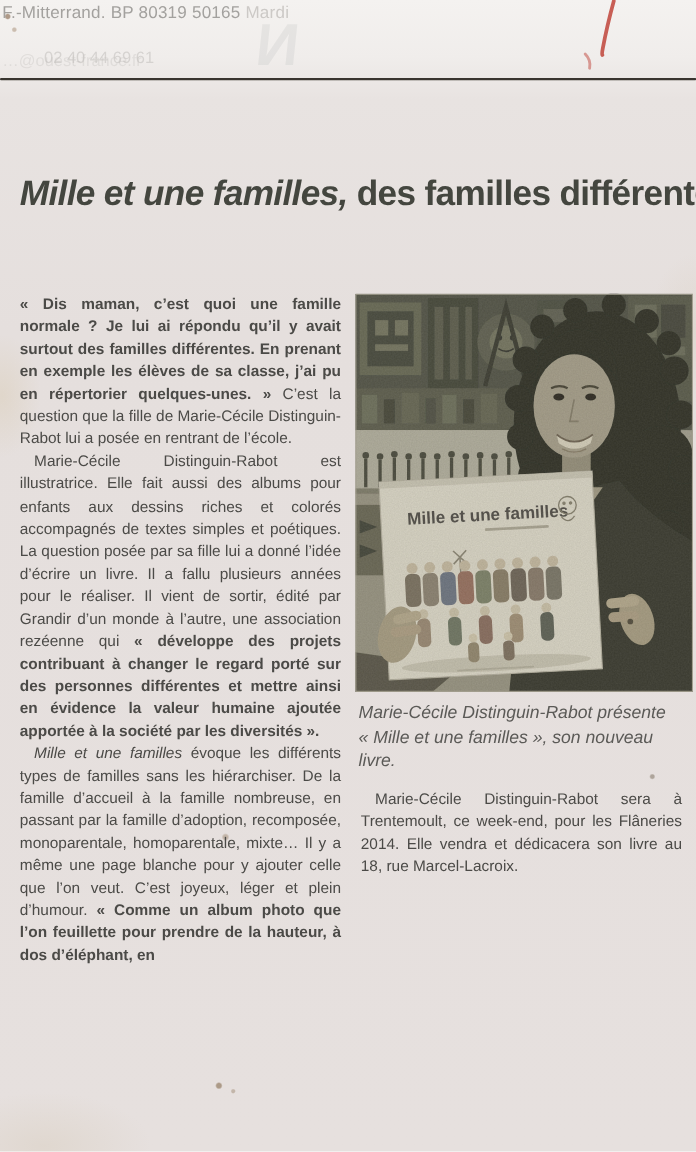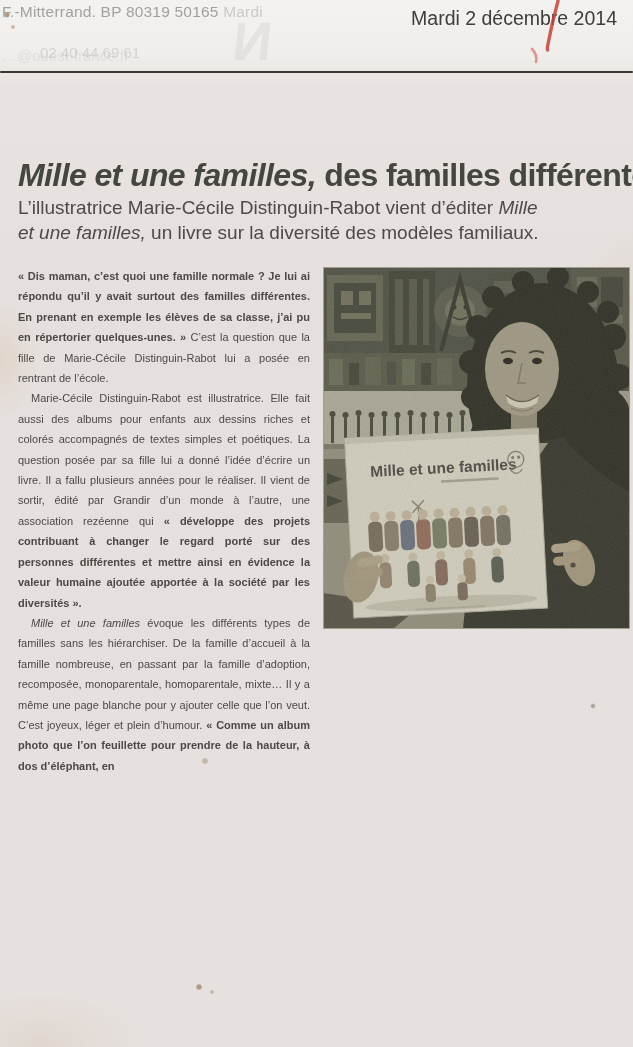--- a/index.html
+++ b/index.html
@@ -27,21 +27,21 @@
          color:rgba(120,123,130,.10);transform:scaleX(-1) skewX(6deg);}
   .mast-right{position:absolute;right:16px;top:7px;text-align:right;font-size:19.5px;
               line-height:23.5px;color:#3d3d3c;}
   .rule{position:absolute;left:0;top:71px;width:633px;height:2px;background:#39352f;border-radius:1px;}
   
   h1.headline{position:absolute;left:18px;top:157px;margin:0;font-size:32px;
               letter-spacing:-.6px;white-space:nowrap;color:#44463f;font-weight:400;}
   .standfirst{position:absolute;left:18px;top:196px;width:600px;margin:0;
               font-size:19px;line-height:24.5px;color:#4c4b49;}
   
-  .col{position:absolute;width:292px;font-size:11px;line-height:20.4px;
+  .col{position:absolute;width:292px;font-size:14px;line-height:20.4px;
        color:#4b4a47;text-align:justify;}
   .col-left{left:18px;top:266px;}
   .col-right{left:328px;top:716px;}
   .para{margin:0;}
   .para.indent{text-indent:13px;}
   .b{font-weight:700;}
   .i{font-style:italic;}
   
   .photo{position:absolute;left:323px;top:267px;width:307px;height:362px;}
   .caption{position:absolute;left:326px;top:638px;width:286px;margin:0;
@@ -52,39 +52,38 @@
 <body>
 
 <div class="page">
 
   <div class="mast-left"><span>F.-Mitterrand. BP 80319 50165 </span><span class="tail">Mardi</span></div>
   <div class="mast-phone">02 40 44 69 61</div>
   <div class="mast-email">…@ouest-france.fr</div>
   <div class="ghost">N</div>
 
   <div class="mast-right">
-    <div>Mardi 2 décembre 2014</div>
   </div>
 
   <svg class="pen" width="50" height="70" viewBox="0 0 50 70">
     <path d="M33,1 C30,12 26,28 23,44 C22.4,47 22,49 22.6,50" stroke="#c0443a" stroke-width="3.4" fill="none" stroke-linecap="round" opacity="0.85"></path>
     <path d="M7,49 C10,52 12,57 11,62" stroke="#c0443a" stroke-width="2.6" fill="none" stroke-linecap="round" opacity="0.5"></path>
   </svg>
 
   <div class="rule"></div>
 
   <h1 class="headline"><span class="b i">Mille et une familles,</span><span class="b"> des familles différentes</span></h1>
-  <p class="standfirst"><span>L’illustratrice Marie-Cécile Distinguin-Rabot vient d’éditer </span><span class="i">Mille</span><br><span class="i">et une familles,</span><span> un livre sur la diversité des modèles familiaux.</span></p>
 
   <div class="col col-left">
       <p class="para"><span class="b">« Dis maman, c’est quoi une famille normale ? Je lui ai répondu qu’il y avait surtout des familles différentes. En prenant en exemple les élèves de sa classe, j’ai pu en répertorier quelques-unes. » </span><span>C’est la question que la fille de Marie-Cécile Distinguin-Rabot lui a posée en rentrant de l’école.</span></p>
       <p class="para indent"><span>Marie-Cécile Distinguin-Rabot est illustratrice. Elle fait aussi des albums pour enfants aux dessins riches et colorés accompagnés de textes simples et poétiques. La question posée par sa fille lui a donné l’idée d’écrire un livre. Il a fallu plusieurs années pour le réaliser. Il vient de sortir, édité par Grandir d’un monde à l’autre, une association rezéenne qui </span><span class="b">« développe des projets contribuant à changer le regard porté sur des personnes différentes et mettre ainsi en évidence la valeur humaine ajoutée apportée à la société par les diversités ».</span></p>
       <p class="para indent"><span class="i">Mille et une familles</span><span> évoque les différents types de familles sans les hiérarchiser. De la famille d’accueil à la famille nombreuse, en passant par la famille d’adoption, recomposée, monoparentale, homoparentale, mixte… Il y a même une page blanche pour y ajouter celle que l’on veut. C’est joyeux, léger et plein d’humour. </span><span class="b">« Comme un album photo que l’on feuillette pour prendre de la hauteur, à dos d’éléphant, en</span></p>
     </div>
   <div class="col col-right">
+      <p class="para indent"><span>Marie-Cécile Distinguin-Rabot sera à Trentemoult, ce week-end, pour les Flâneries 2014. Elle vendra et dédicacera son livre au 18, rue Marcel-Lacroix.</span></p>
     </div>
 
   <svg class="photo" width="307" height="362" viewBox="0 0 307 362">
     <defs>
       <filter id="gb">
           <feTurbulence type="fractalNoise" baseFrequency="0.9" numOctaves="2" stitchTiles="stitch"></feTurbulence>
           <feColorMatrix type="matrix" values="0 0 0 0 0  0 0 0 0 0  0 0 0 0 0  0 0 0 0.5 0"></feColorMatrix>
         </filter>
       <filter id="gw">
           <feTurbulence type="fractalNoise" baseFrequency="0.7" numOctaves="2" seed="7" stitchTiles="stitch"></feTurbulence>
@@ -260,14 +259,15 @@
         <rect x="230" y="289" width="28" height="9" rx="4.5" fill="#ab9e83" transform="rotate(-4 244 293)"></rect>
         <circle cx="250" cy="298" r="2.6" fill="#55503f"></circle>
       </g>
       <rect width="307" height="362" fill="#5e6350" opacity="0.05"></rect>
     </g>
     <rect width="307" height="362" filter="url(#gb)" opacity="0.16"></rect>
     <rect width="307" height="362" filter="url(#gw)" opacity="0.14"></rect>
     <rect x="0.5" y="0.5" width="306" height="361" fill="none" stroke="#a39f90" stroke-width="1"></rect>
   </svg>
 
+  <p class="caption">Marie-Cécile Distinguin-Rabot présente « Mille et une familles », son nouveau livre.</p>
 
 </div>
 
 </body></html>

